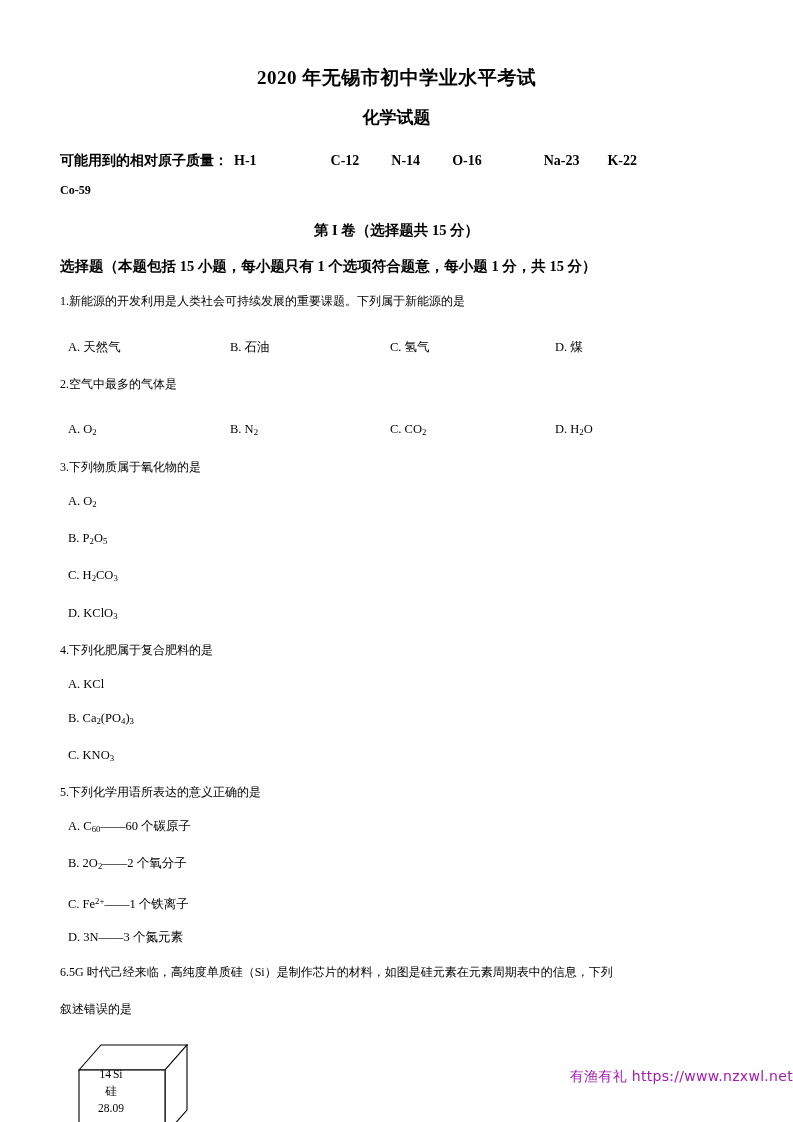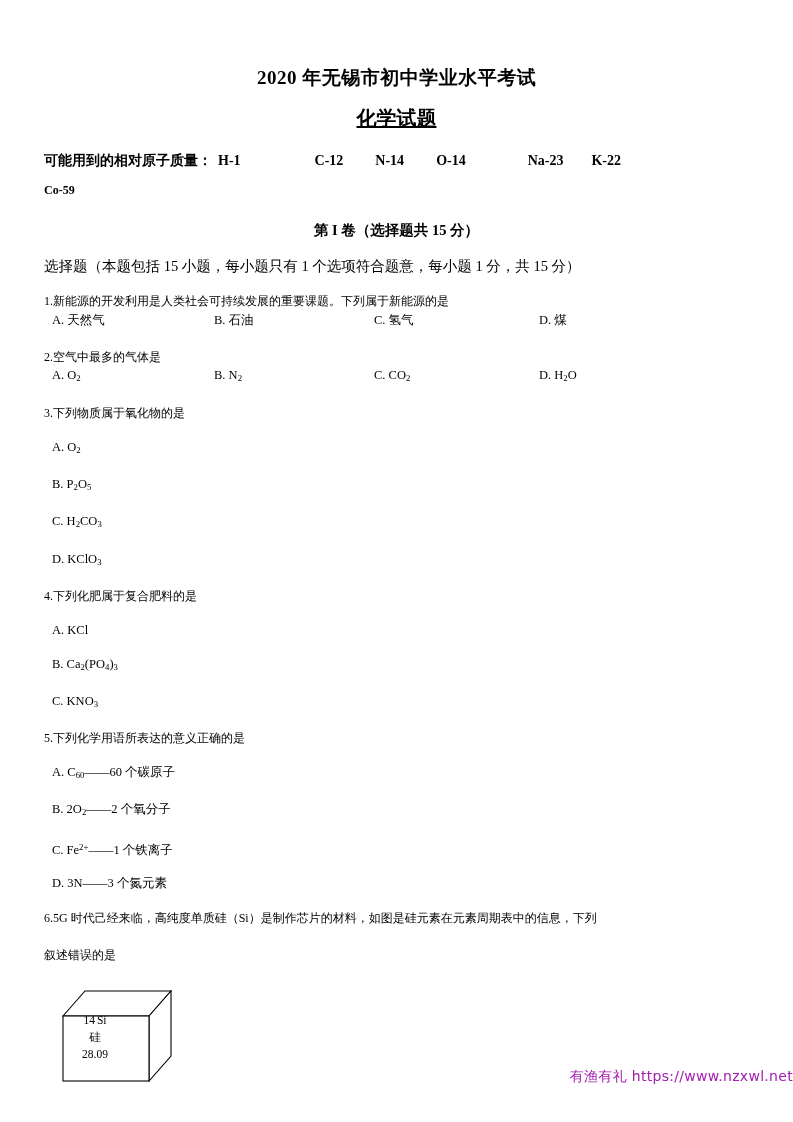--- a/index.html
+++ b/index.html
@@ -13,41 +13,40 @@
     position: relative;
     font-family: "Liberation Serif", "DejaVu Serif", serif;
     color: #000000;
     overflow: hidden;
   }
   .page {
     position: relative;
     width: 793px;
     height: 1122px;
     box-sizing: border-box;
-    padding: 0 44px;
+    padding: 0 60px;
   }
 
   
   .doc-title {
     text-align: center;
     font-weight: bold;
     font-size: 19px;
     letter-spacing: 0.5px;
     margin: 0;
     padding-top: 64px;
     line-height: 28px;
   }
   .doc-subtitle {
     text-align: center;
     font-weight: bold;
-    font-size: 20px;
+    font-size: 17px;
     margin: 0;
     padding-top: 14px;
     line-height: 24px;
-    text-decoration: underline;
   }
 
   
   .mass-line {
     font-weight: bold;
     font-size: 14px;
     line-height: 26px;
     margin-top: 18px;
     white-space: nowrap;
   }
@@ -67,38 +66,38 @@
 
   
   .part-title {
     text-align: center;
     font-weight: bold;
     font-size: 14.5px;
     margin-top: 16px;
     line-height: 24px;
   }
   .section-head {
-    font-weight: normal;
+    font-weight: bold;
     font-size: 14.5px;
     margin-top: 12px;
     line-height: 24px;
   }
 
   
   .q-stem {
     font-size: 12px;
     line-height: 22px;
     margin-top: 12px;
   }
   .q-stem.two-line { line-height: 25px; }
 
   .opt-row {
     position: relative;
     height: 22px;
-    margin-top: 0;
+    margin-top: 27px;
     font-size: 12.5px;
   }
   .opt-row .opt {
     position: absolute;
     top: 0;
     white-space: nowrap;
   }
   .opt-a { left: 8px; }
   .opt-b { left: 170px; }
   .opt-c { left: 330px; }
@@ -157,21 +156,21 @@
 </style>
 </head>
 <body>
 
 <div class="page">
 
   <h1 class="doc-title">2020 年无锡市初中学业水平考试</h1>
   <h2 class="doc-subtitle">化学试题</h2>
 
   <div class="mass-line">
-    <span class="lead">可能用到的相对原子质量：</span><span class="mass-item">H-1</span><span class="sp-1"></span><span class="mass-item">C-12</span><span class="sp-2"></span><span class="mass-item">N-14</span><span class="sp-3"></span><span class="mass-item">O-14</span><span class="sp-4"></span><span class="mass-item">Na-23</span><span class="sp-5"></span><span class="mass-item">K-22</span>
+    <span class="lead">可能用到的相对原子质量：</span><span class="mass-item">H-1</span><span class="sp-1"></span><span class="mass-item">C-12</span><span class="sp-2"></span><span class="mass-item">N-14</span><span class="sp-3"></span><span class="mass-item">O-16</span><span class="sp-4"></span><span class="mass-item">Na-23</span><span class="sp-5"></span><span class="mass-item">K-22</span>
   </div>
   <div class="mass-line-2">Co-59</div>
 
   <div class="part-title">第 I 卷（选择题共 15 分）</div>
   <div class="section-head">选择题（本题包括 15 小题，每小题只有 1 个选项符合题意，每小题 1 分，共 15 分）</div>
 
   <div class="q-stem">1.新能源的开发利用是人类社会可持续发展的重要课题。下列属于新能源的是</div>
   <div class="opt-row">
     <span class="opt opt-a">A. 天然气</span>
     <span class="opt opt-b">B. 石油</span>

